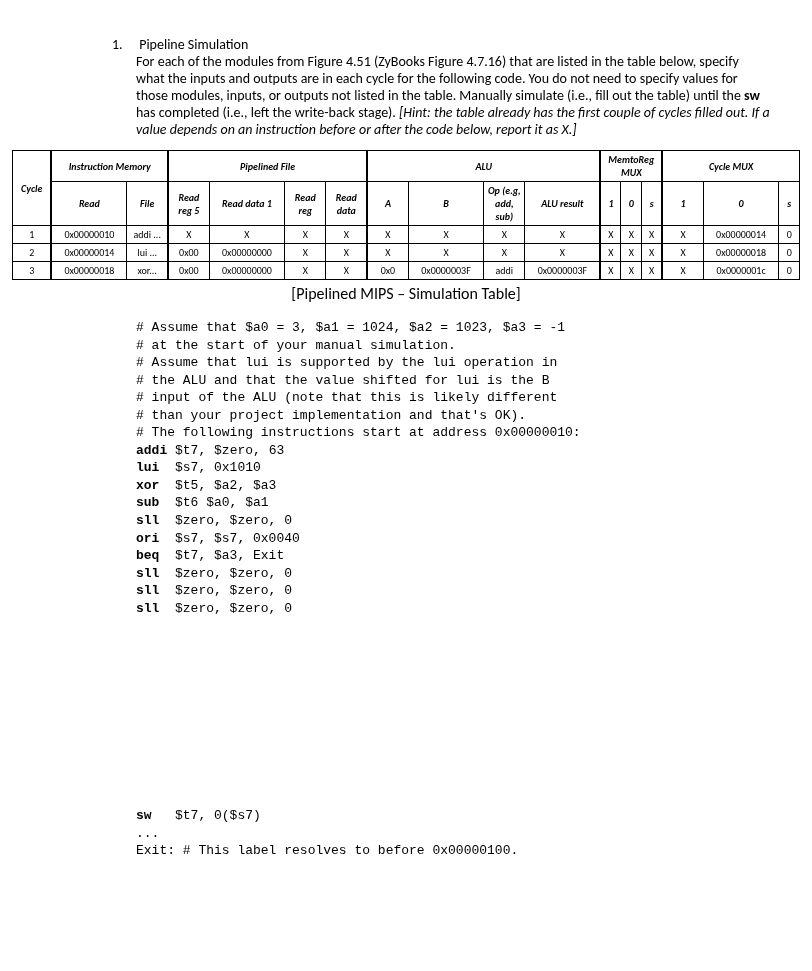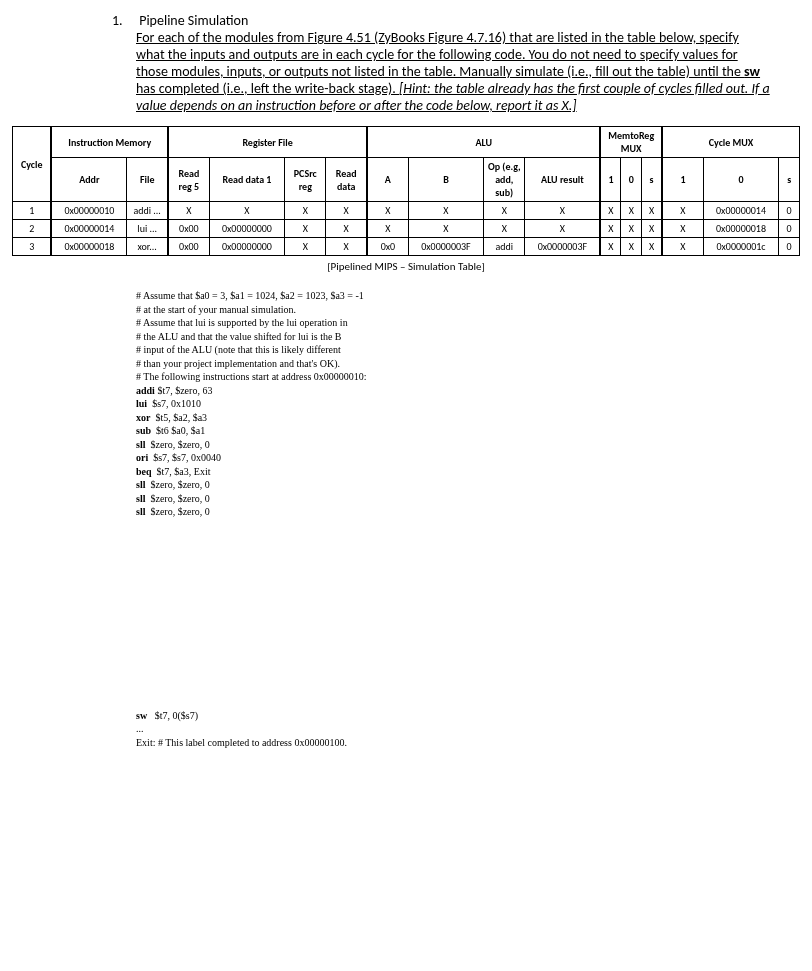--- a/index.html
+++ b/index.html
@@ -9,61 +9,61 @@
     background: #fff;
     margin: 0;
     padding: 12px;
     width: 812px;
     box-sizing: border-box;
   }
   .question-block {
     margin-left: 100px;
     margin-right: 30px;
     margin-bottom: 12px;
+    margin-top: 24px;
   }
   .q-num {
     display: inline-block;
     width: 24px;
     vertical-align: top;
   }
   .q-title {
     display: inline;
   }
   .q-body {
     margin-left: 24px;
-    text-decoration: underline;
   }
 
   table.sim {
     border-collapse: collapse;
     font-size: 10px;
     width: 100%;
     margin: 4px 0 4px 0;
     table-layout: fixed;
   }
   table.sim th, table.sim td {
     border: 1px solid #000;
     padding: 2px 2px;
     text-align: center;
     vertical-align: middle;
     word-break: break-word;
   }
   table.sim th.thick-right, table.sim td.thick-right {
     border-right: 2px solid #000;
   }
-  table.sim th { font-weight: bold; }
+  table.sim th { font-weight: bold; font-style: italic; }
   .caption {
     text-align: center;
-    font-size: 11px;
+    font-size: 16px;
     margin: 2px 0 16px 0;
   }
 
   .codeblock {
-    font-family: Liberation Serif, serif;
-    font-size: 10px;
+    font-family: Liberation Mono, monospace;
+    font-size: 13px;
     white-space: pre;
     margin-left: 124px;
     line-height: 1.35;
   }
   .codeblock .kw { font-weight: bold; }
   .gap { height: 190px; }
 </style>
 </head>
 <body>
 
@@ -90,31 +90,31 @@
       <col style="width:18px">
       <col style="width:18px">
     <col style="width:36px">
       <col style="width:66px">
       <col style="width:18px">
   </colgroup>
   <thead>
     <tr>
       <th rowspan="2" class="thick-right">Cycle</th>
       <th colspan="2" class="thick-right">Instruction Memory</th>
-      <th colspan="4" class="thick-right">Register File</th>
+      <th colspan="4" class="thick-right">Pipelined File</th>
       <th colspan="4" class="thick-right">ALU</th>
       <th colspan="3" class="thick-right">MemtoReg MUX</th>
       <th colspan="3">Cycle MUX</th>
     </tr>
     <tr>
-      <th>Addr</th>
+      <th>Read</th>
       <th class="thick-right">File</th>
       <th>Read reg 5</th>
       <th>Read data 1</th>
-      <th>PCSrc reg</th>
+      <th>Read reg</th>
       <th class="thick-right">Read data</th>
       <th>A</th>
       <th>B</th>
       <th>Op (e.g, add, sub)</th>
       <th class="thick-right">ALU result</th>
       <th>1</th>
       <th>0</th>
       <th class="thick-right">s</th>
       <th>1</th>
       <th>0</th>
@@ -199,14 +199,14 @@
 <span class="kw">beq</span><span>  $t7, $a3, Exit</span>
 <span class="kw">sll</span><span>  $zero, $zero, 0</span>
 <span class="kw">sll</span><span>  $zero, $zero, 0</span>
 <span class="kw">sll</span><span>  $zero, $zero, 0</span>
 </div>
 
 <div class="gap"></div>
 
 <div class="codeblock"><span class="kw">sw</span><span>   $t7, 0($s7)</span>
 <span>...</span>
-<span>Exit: # This label completed to address 0x00000100.</span>
+<span>Exit: # This label resolves to before 0x00000100.</span>
 </div>
 
 </body></html>

